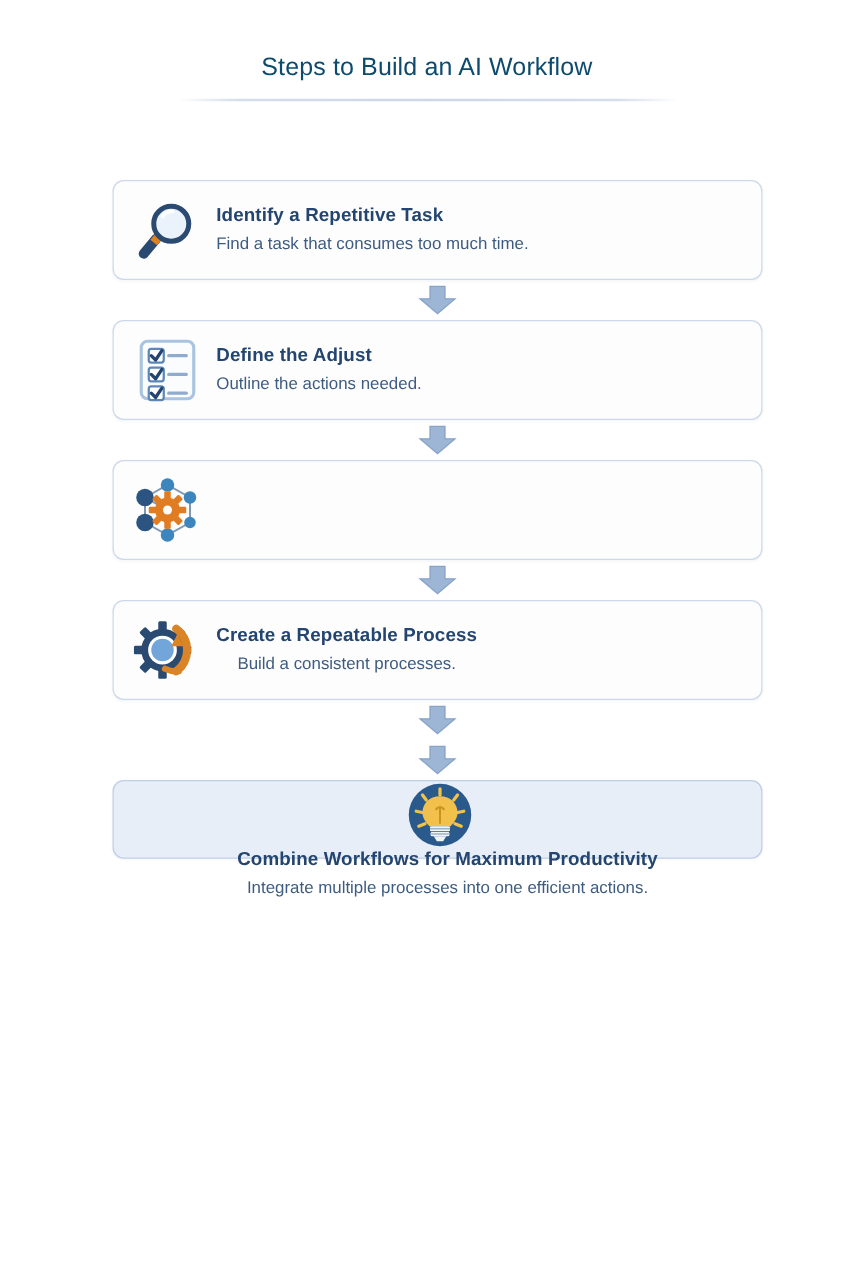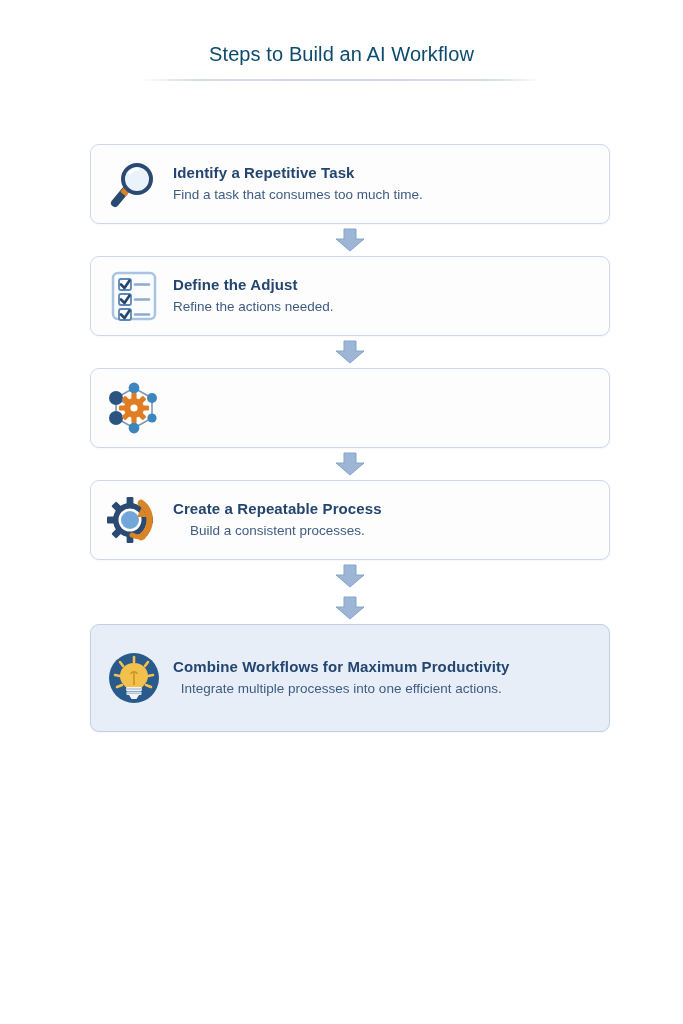--- a/index.html
+++ b/index.html
@@ -61,21 +61,22 @@
     border-radius: 9px;
     background: #fdfdfe;
     display: flex;
     align-items: center;
     padding-left: 16px;
     box-shadow: 0 1px 2px rgba(40, 70, 110, 0.045);
   }
   .card.highlight {
     background: #e7eef8;
     border-color: #bfcfe6;
-    height: 108px;
+    height: 63px;
+    flex-direction: column;
   }
 
   .card-icon {
     width: 54px;
     height: 54px;
     flex: 0 0 54px;
     margin-right: 12px;
     display: flex;
     align-items: center;
     justify-content: center;
@@ -155,21 +156,21 @@
     <rect x="9" y="24" width="12" height="11" rx="2" fill="#ffffff" stroke="#5d86b8" stroke-width="1.8"></rect>
     <path d="M11 29.5 L14.5 33 L19.5 25.5" fill="none" stroke="#24456f" stroke-width="2.6" stroke-linecap="round" stroke-linejoin="round"></path>
     <line x1="25" y1="29.5" x2="39" y2="29.5" stroke="#8fabcd" stroke-width="2.6" stroke-linecap="round"></line>
     <rect x="9" y="39" width="12" height="11" rx="2" fill="#ffffff" stroke="#5d86b8" stroke-width="1.8"></rect>
     <path d="M11 44.5 L14.5 48 L19.5 40.5" fill="none" stroke="#24456f" stroke-width="2.6" stroke-linecap="round" stroke-linejoin="round"></path>
     <line x1="25" y1="44.5" x2="39" y2="44.5" stroke="#8fabcd" stroke-width="2.6" stroke-linecap="round"></line>
   </svg>
           </div>
           <div class="card-text">
             <div class="card-title">Define the Adjust</div>
-            <div class="card-subtitle">Refine the actions needed.</div>
+            <div class="card-subtitle">Outline the actions needed.</div>
           </div>
         </div>
       </li>
       <div class="connector">
         <svg id="tpl-arrow-down-icon" width="34" height="24" viewBox="0 0 34 24">
     <path d="M11 1 L23 1 L23 11 L31 11 L17 23 L3 11 L11 11 Z" fill="#9db6d6" stroke="#86a3c8" stroke-width="1"></path>
   </svg>
       </div>
       <li>
         <div class="card">

